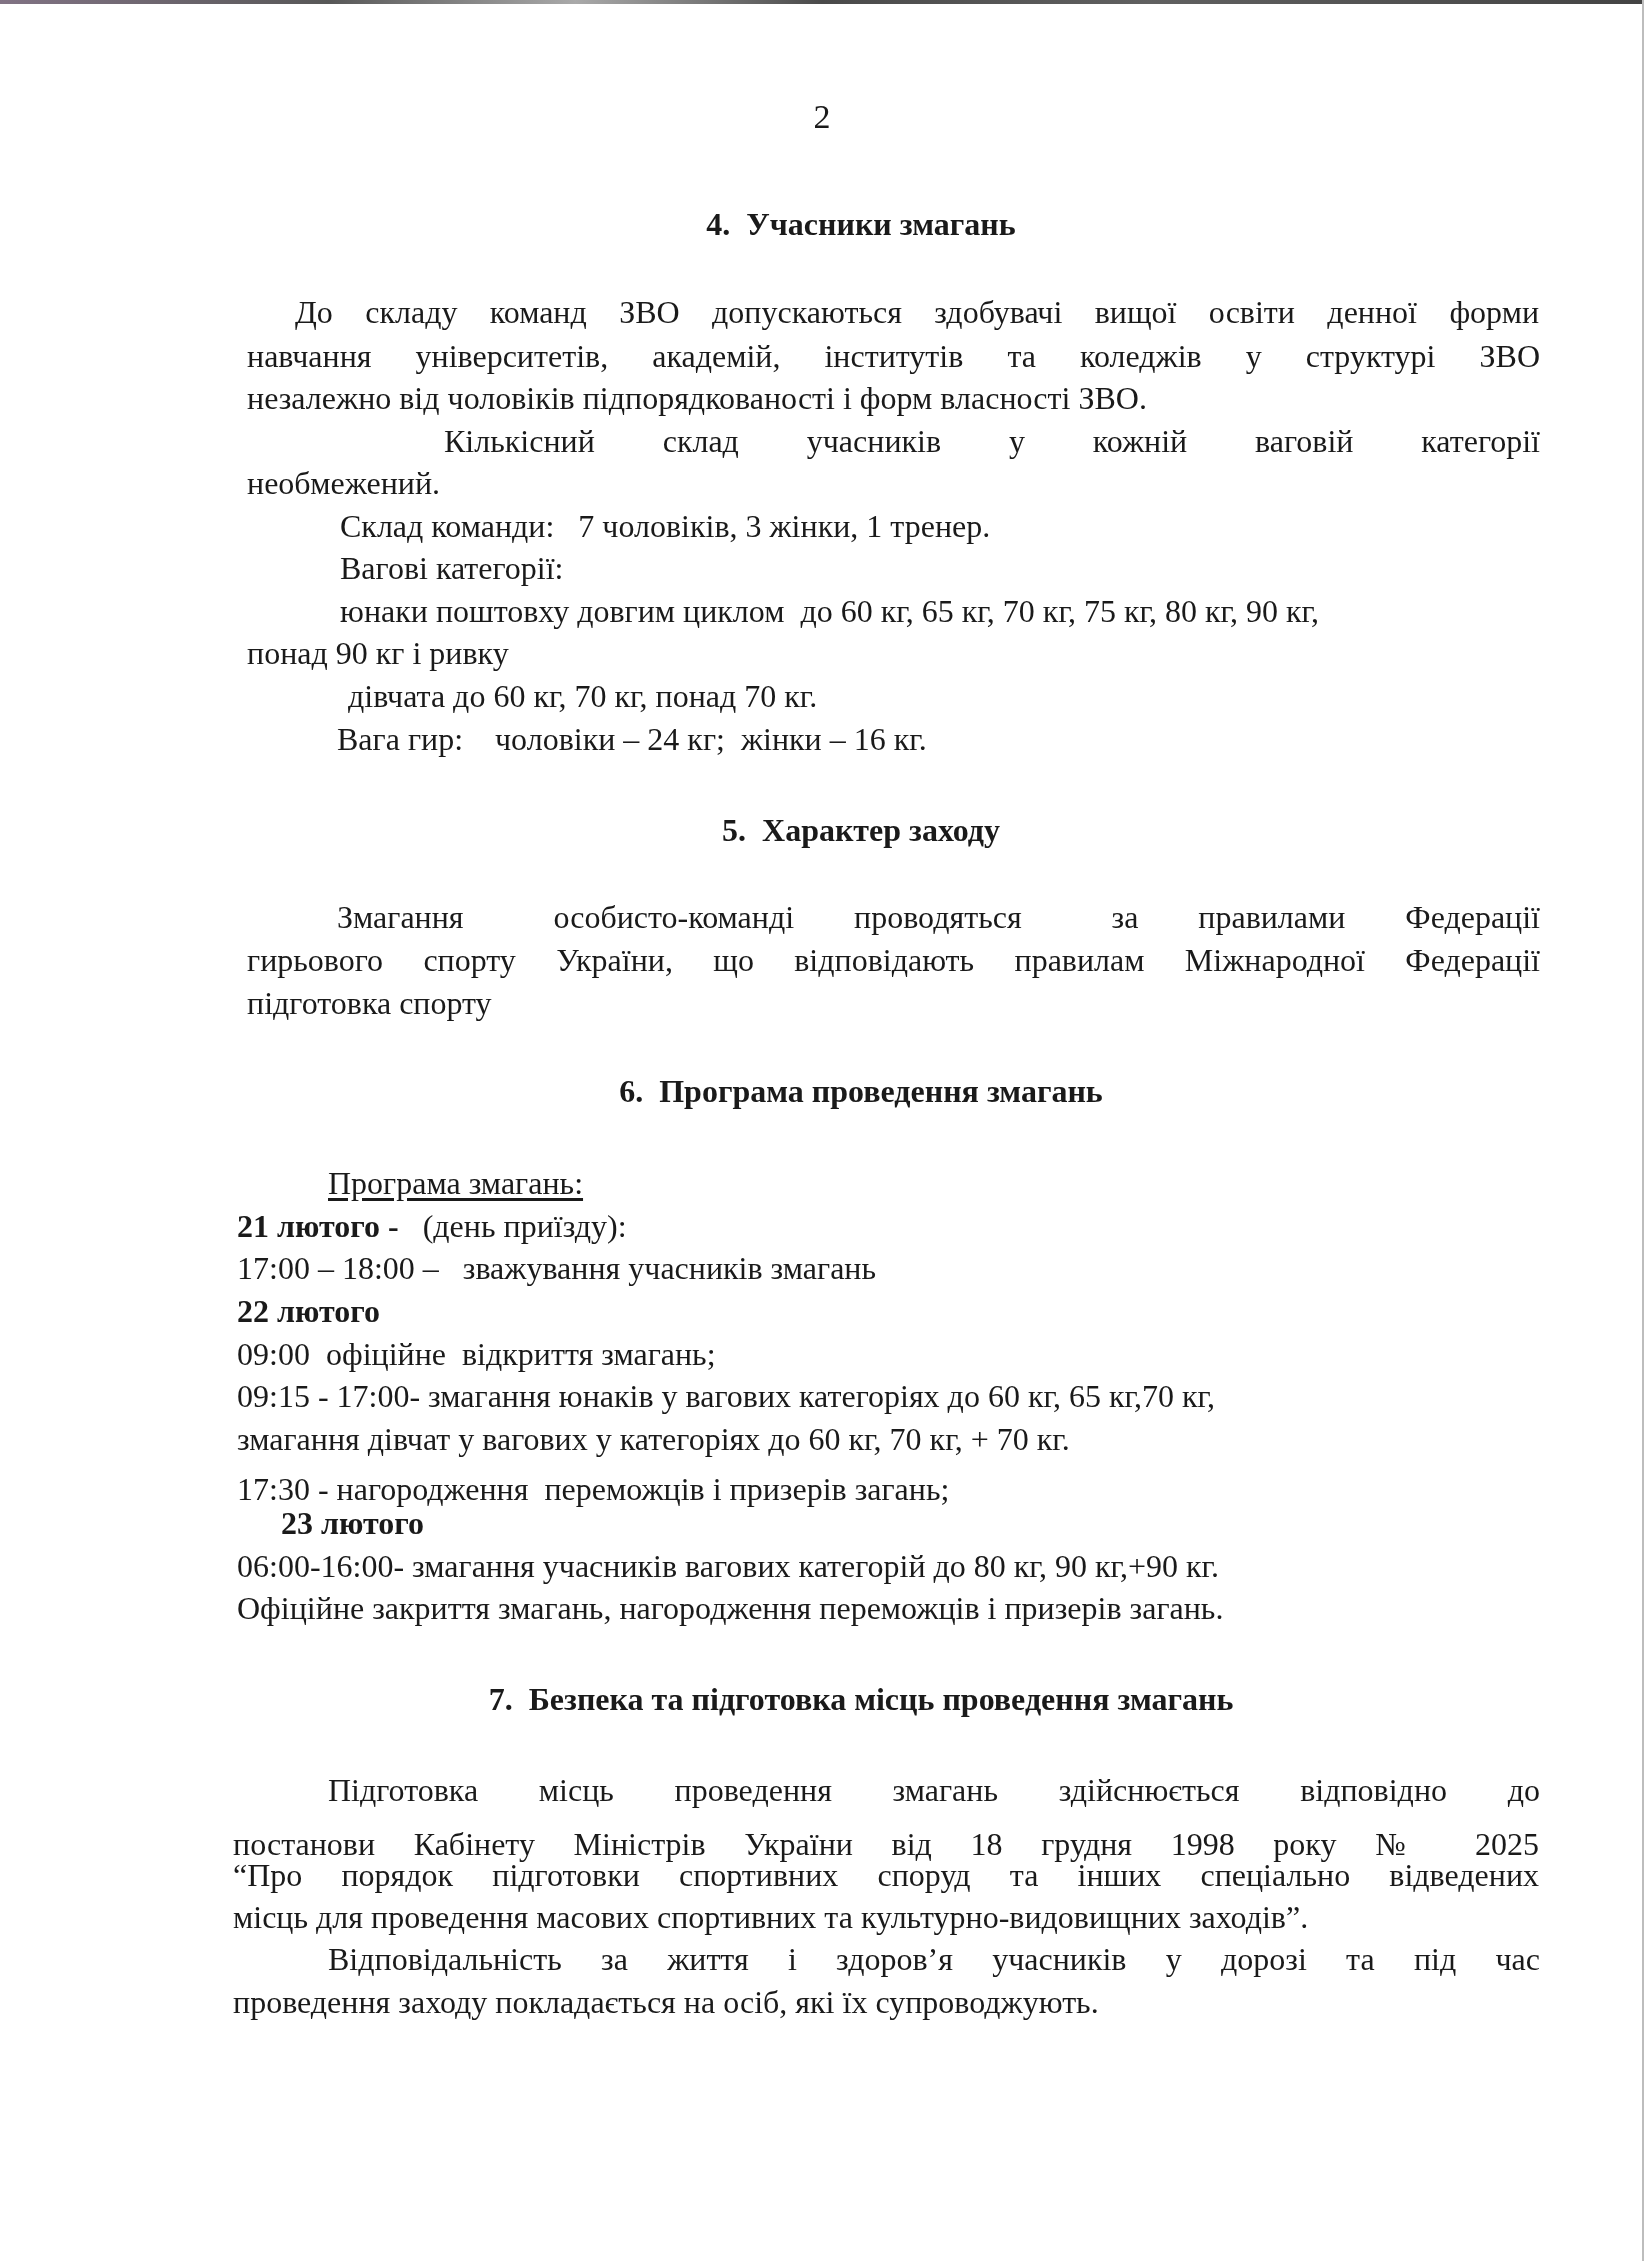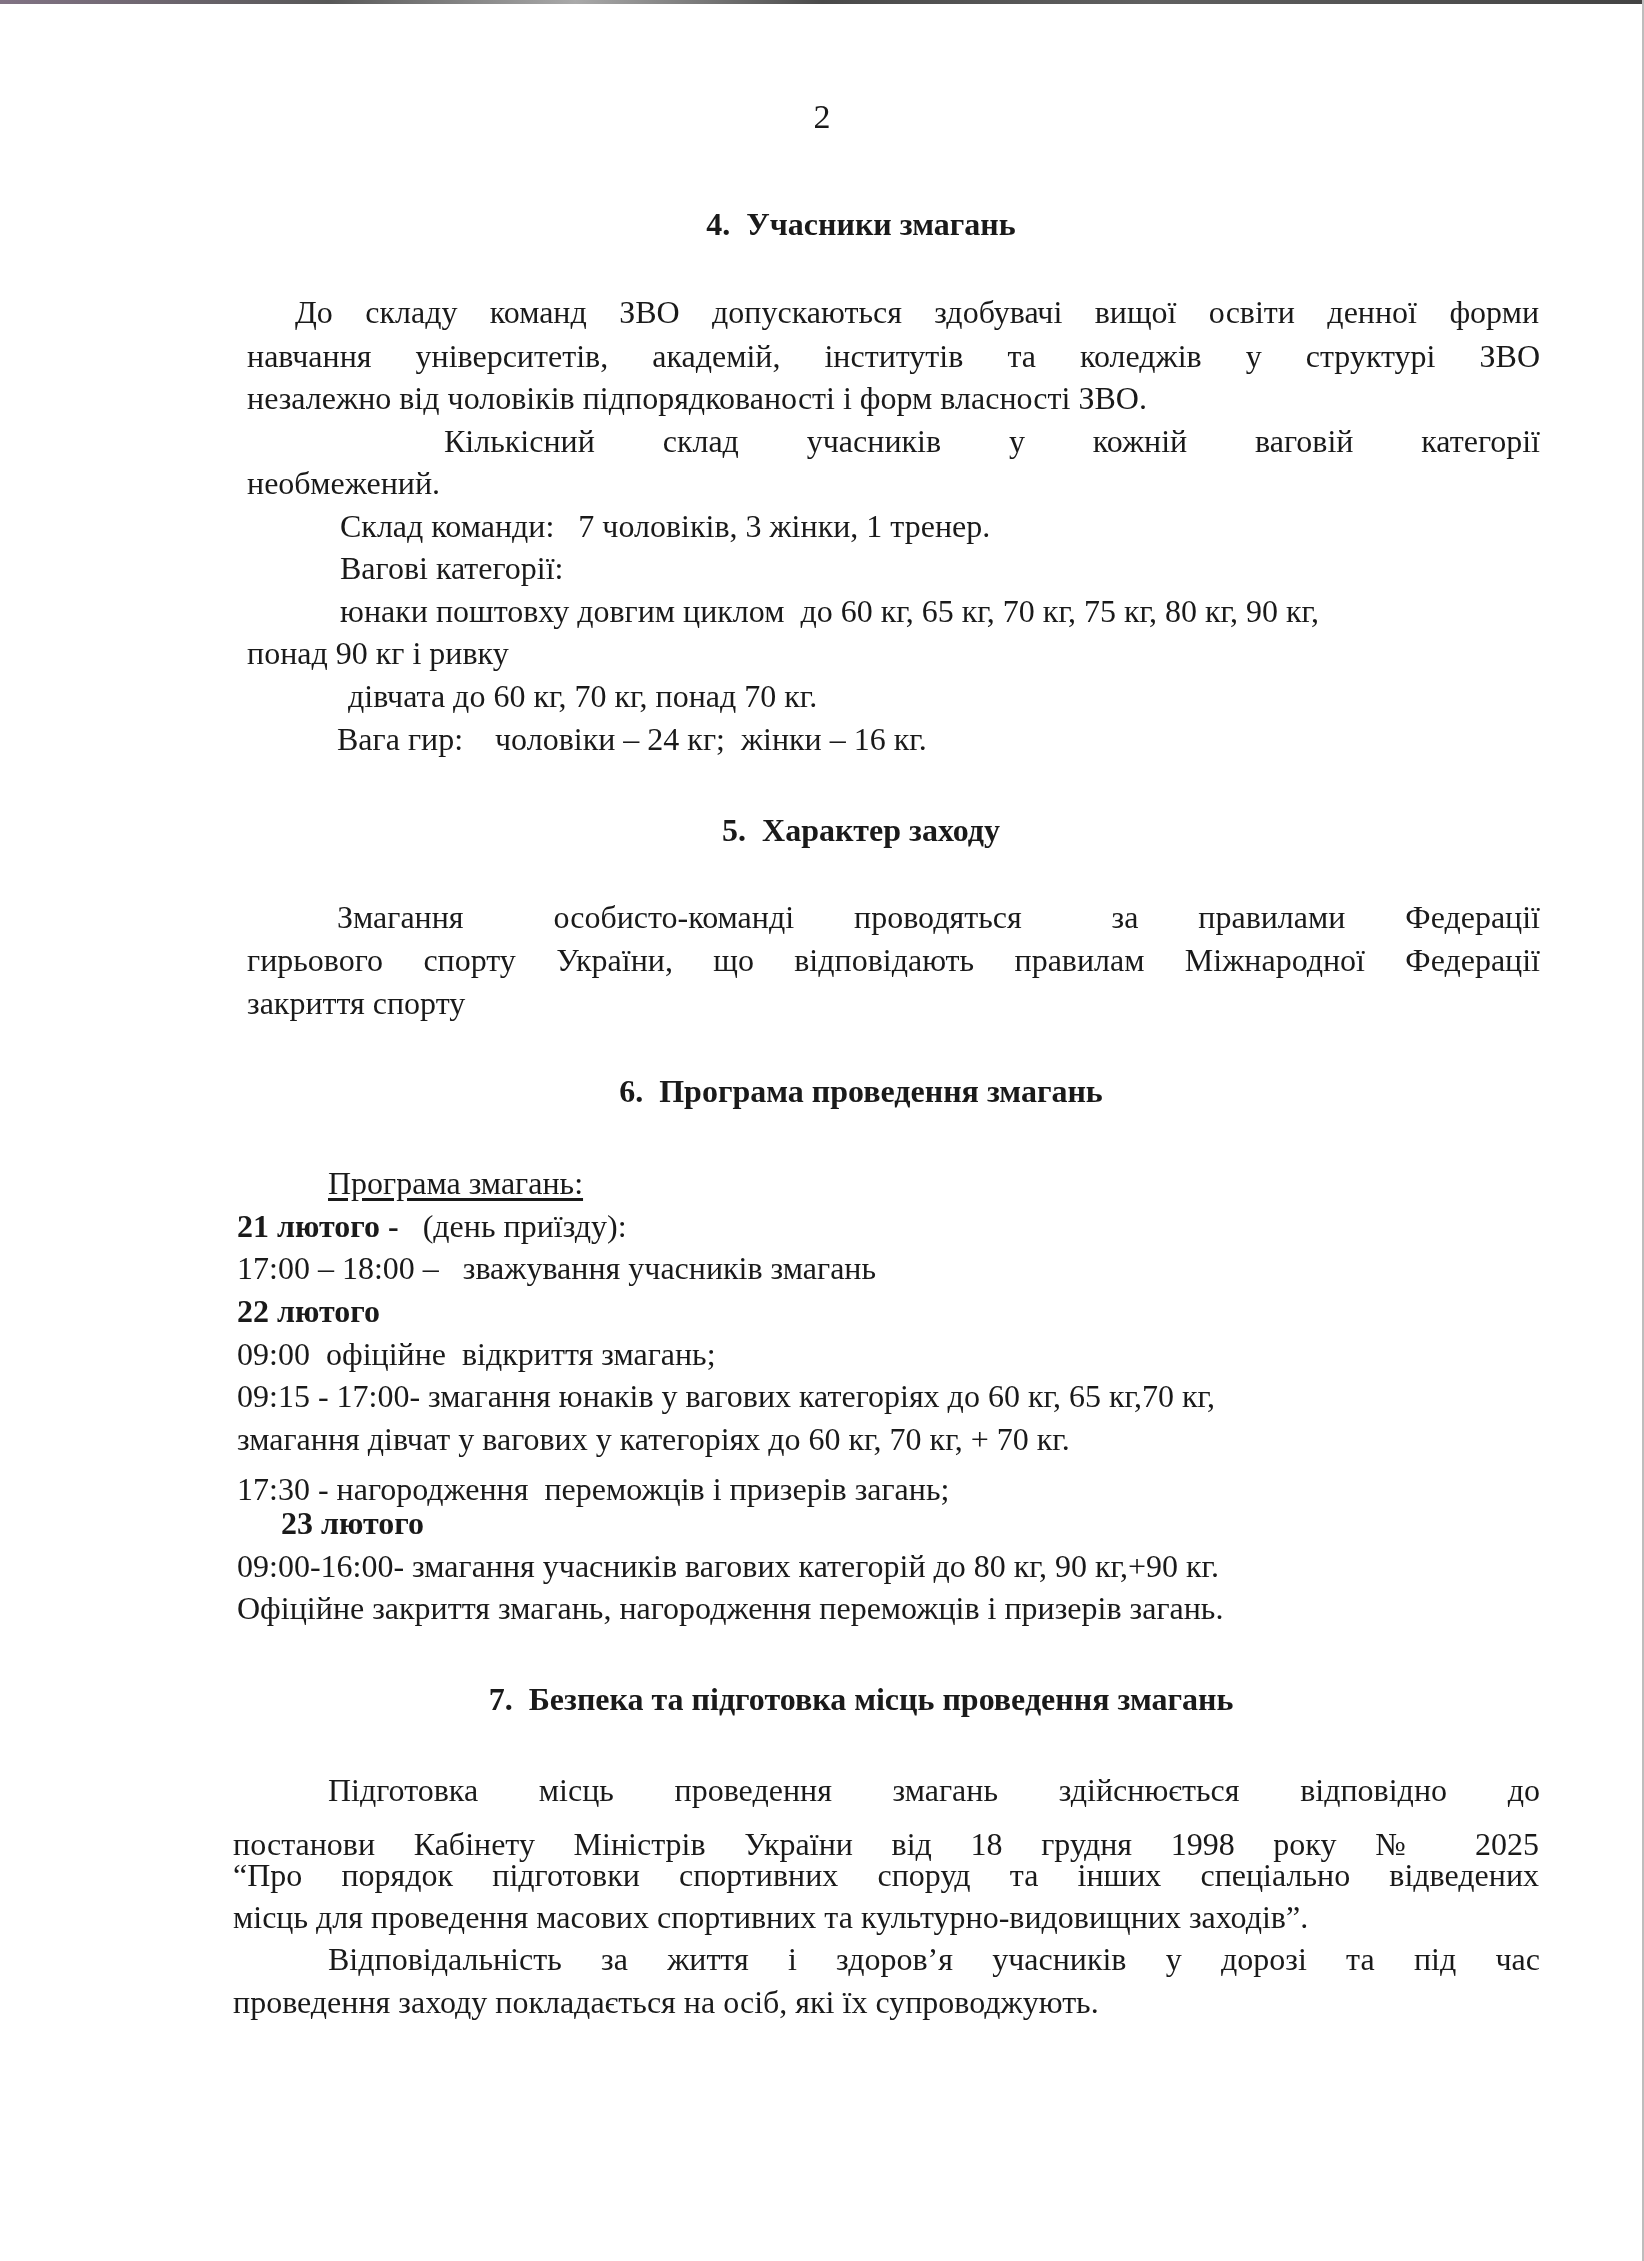--- a/index.html
+++ b/index.html
@@ -44,36 +44,36 @@
 <div class="ln" style="top:507px;left:340px;">Склад команди:   7 чоловіків, 3 жінки, 1 тренер.</div>
 <div class="ln" style="top:549px;left:340px;">Вагові категорії:</div>
 <div class="ln" style="top:592px;left:340px;">юнаки поштовху довгим циклом  до 60 кг, 65 кг, 70 кг, 75 кг, 80 кг, 90 кг,</div>
 <div class="ln" style="top:634px;left:247px;">понад 90 кг і ривку</div>
 <div class="ln" style="top:677px;left:340px;"> дівчата до 60 кг, 70 кг, понад 70 кг.</div>
 <div class="ln" style="top:720px;left:337px;">Вага гир:    чоловіки – 24 кг;  жінки – 16 кг.</div>
 
 <div class="ln center bold" style="top:811px;left:39px;">5.  Характер заходу</div>
 <div class="ln just" style="top:898px;left:337px;width:1203px;">Змагання   особисто-команді  проводяться   за  правилами  Федерації</div>
 <div class="ln just" style="top:941px;left:247px;width:1293px;">гирьового спорту України, що відповідають правилам Міжнародної Федерації</div>
-<div class="ln" style="top:984px;left:247px;">закриття спорту</div>
+<div class="ln" style="top:984px;left:247px;">підготовка спорту</div>
 
 <div class="ln center bold" style="top:1072px;left:39px;">6.  Програма проведення змагань</div>
 <div class="ln u" style="top:1164px;left:328px;">Програма змагань:</div>
 
 <div class="ln" style="top:1207px;left:237px;"><span class="bold">21 лютого -</span><span>   (день приїзду):</span></div>
 <div class="ln" style="top:1249px;left:237px;">17:00 – 18:00 –   зважування учасників змагань</div>
 
 <div class="ln bold" style="top:1292px;left:237px;text-align:center;">22 лютого</div>
 <div class="ln" style="top:1335px;left:237px;">09:00  офіційне  відкриття змагань;</div>
 <div class="ln" style="top:1377px;left:237px;">09:15 - 17:00- змагання юнаків у вагових категоріях до 60 кг, 65 кг,70 кг,</div>
 <div class="ln" style="top:1420px;left:237px;">змагання дівчат у вагових у категоріях до 60 кг, 70 кг, + 70 кг.</div>
 <div class="ln" style="top:1462px;left:237px;margin-top:8px;">17:30 - нагородження  переможців і призерів загань;</div>
 
 <div class="ln bold" style="top:1504px;left:237px;margin-left:44px;">23 лютого</div>
-<div class="ln" style="top:1547px;left:237px;">09:00-16:00- змагання учасників вагових категорій до 80 кг, 90 кг,+90 кг.</div>
+<div class="ln" style="top:1547px;left:237px;">06:00-16:00- змагання учасників вагових категорій до 80 кг, 90 кг,+90 кг.</div>
 <div class="ln" style="top:1589px;left:237px;">Офіційне закриття змагань, нагородження переможців і призерів загань.</div>
 
 <div class="ln center bold" style="top:1680px;left:39px;">7.  Безпека та підготовка місць проведення змагань</div>
 <div class="ln just" style="top:1771px;left:328px;width:1212px;">Підготовка місць проведення змагань здійснюється відповідно до</div>
 <div class="ln just" style="top:1813px;left:233px;width:1306px;margin-top:12px;">постанови Кабінету Міністрів України від 18 грудня 1998 року № 2025</div>
 <div class="ln just" style="top:1856px;left:233px;width:1306px;">“Про порядок підготовки спортивних споруд та інших спеціально відведених</div>
 <div class="ln" style="top:1898px;left:233px;">місць для проведення масових спортивних та культурно-видовищних заходів”.</div>
 <div class="ln just" style="top:1940px;left:328px;width:1212px;">Відповідальність за життя і здоров’я учасників у дорозі та під час</div>
 <div class="ln" style="top:1983px;left:233px;">проведення заходу покладається на осіб, які їх супроводжують.</div>
 

